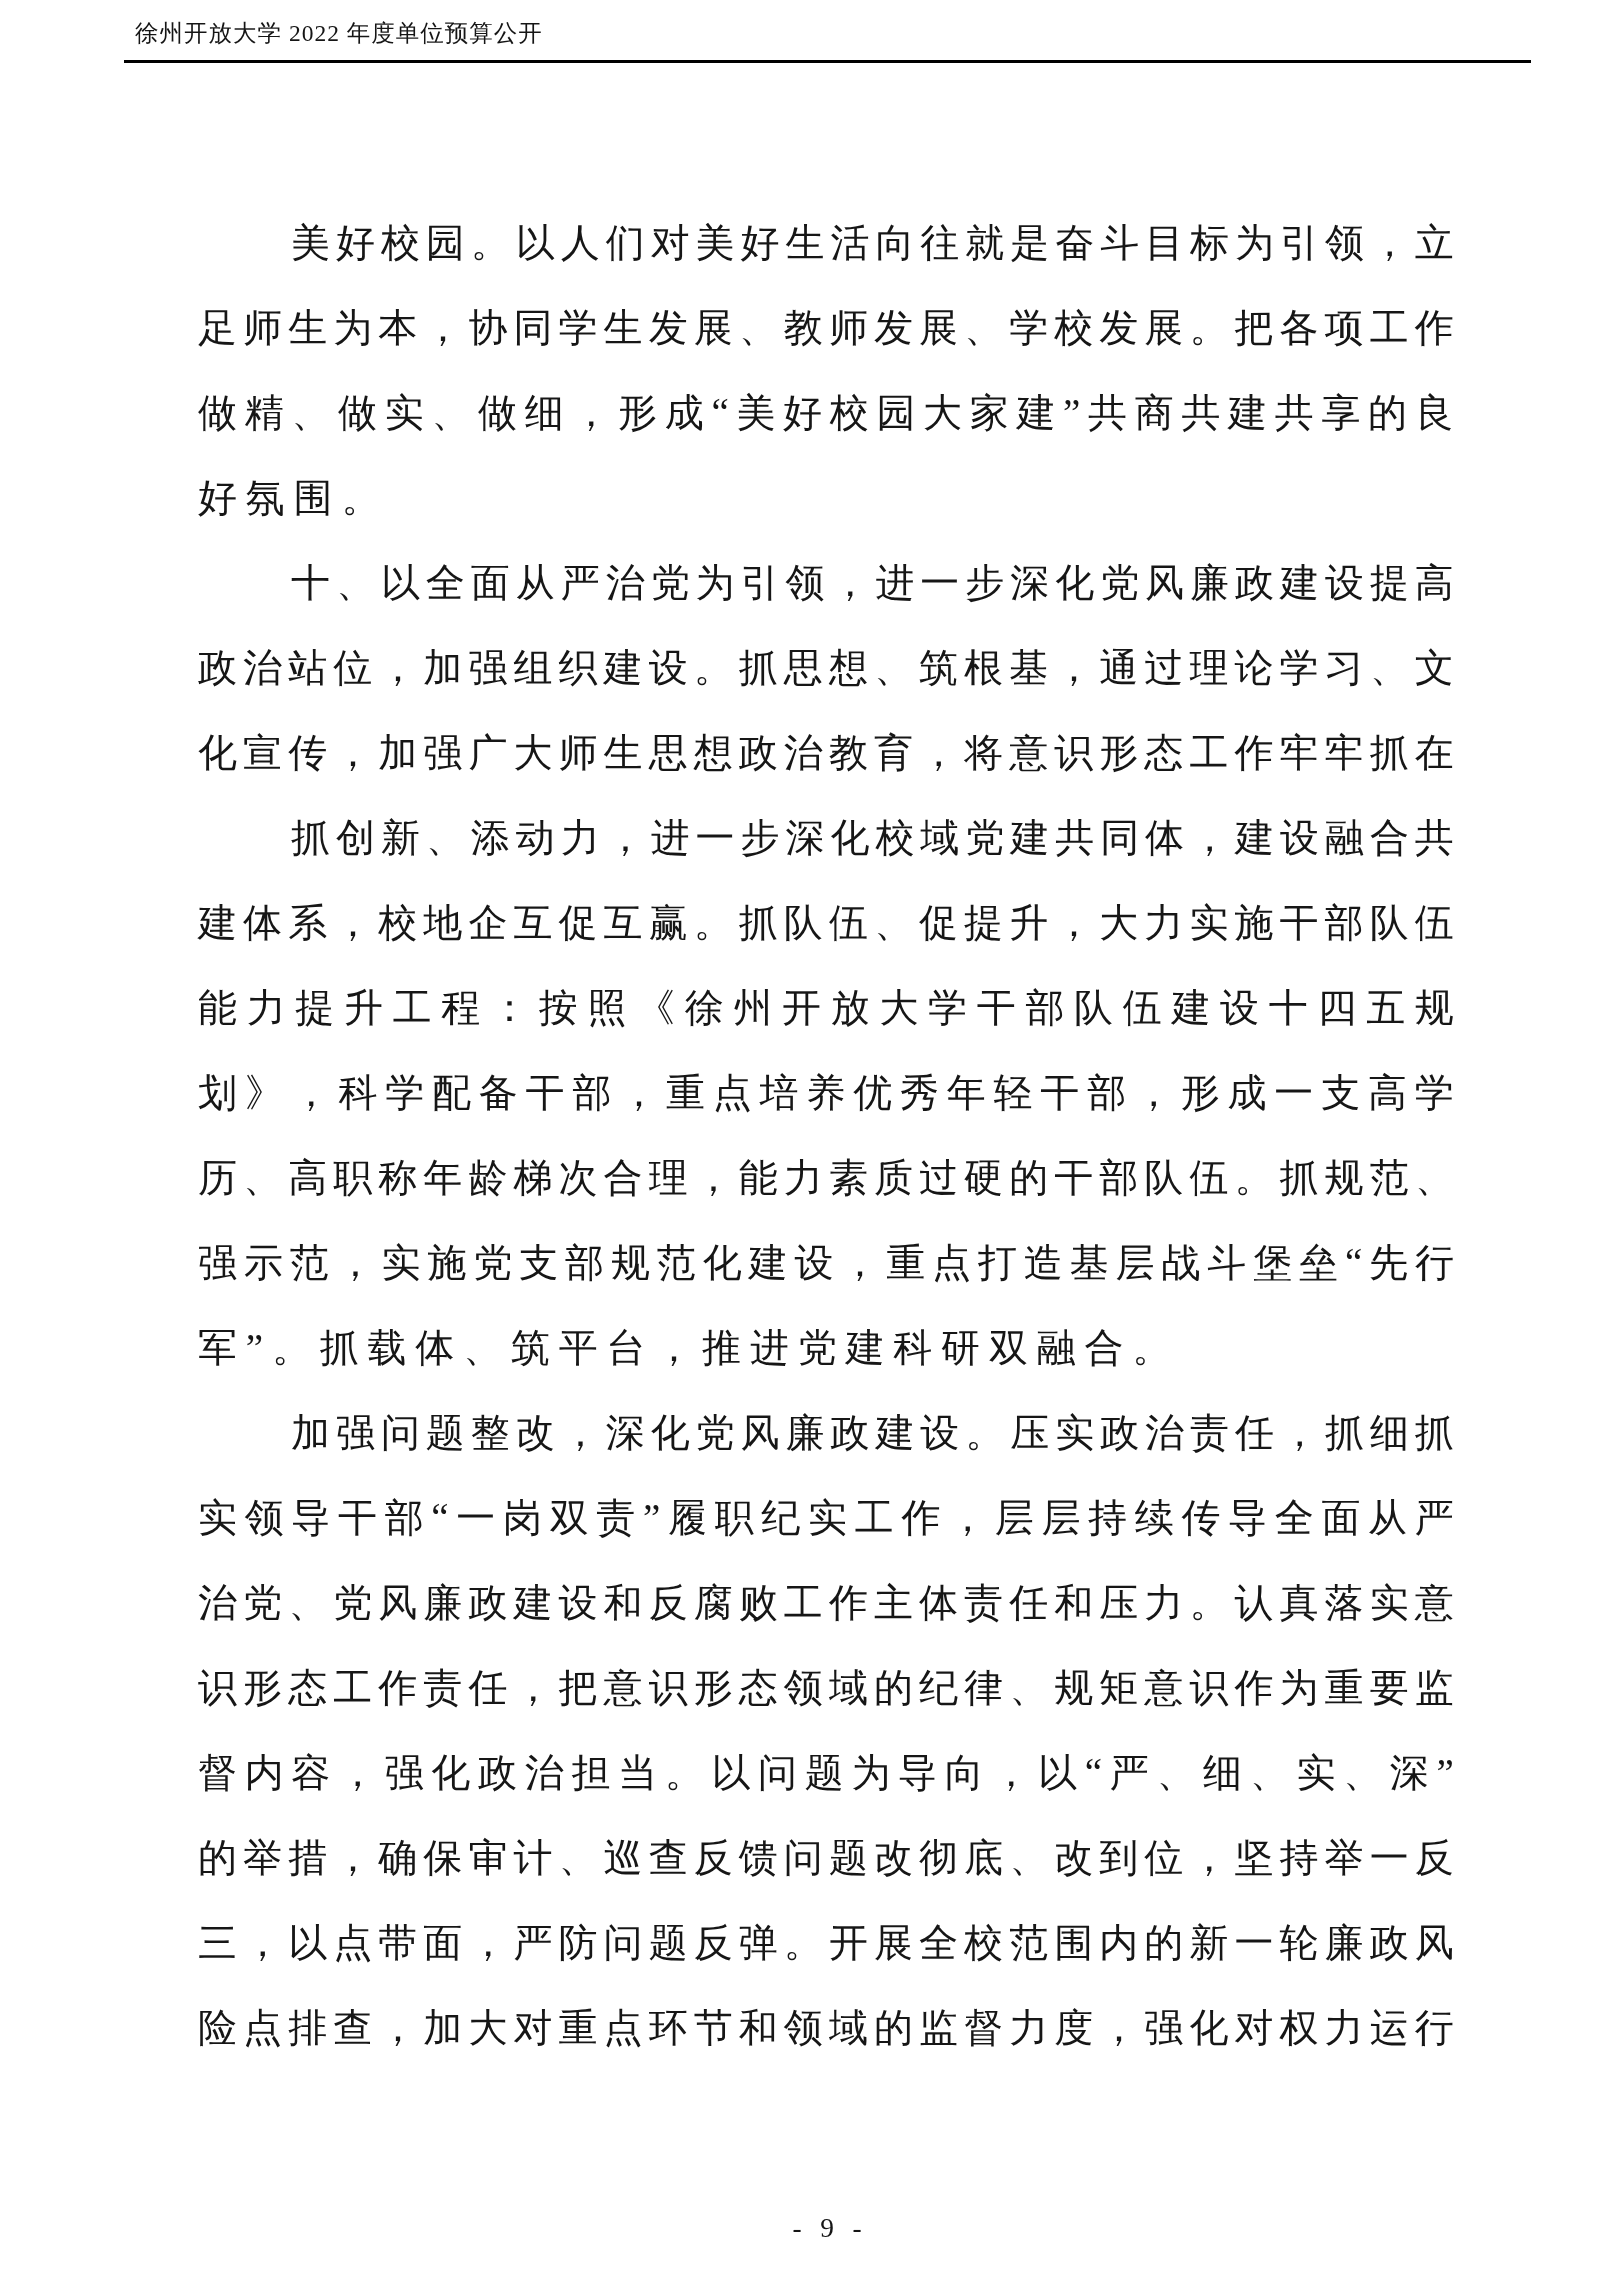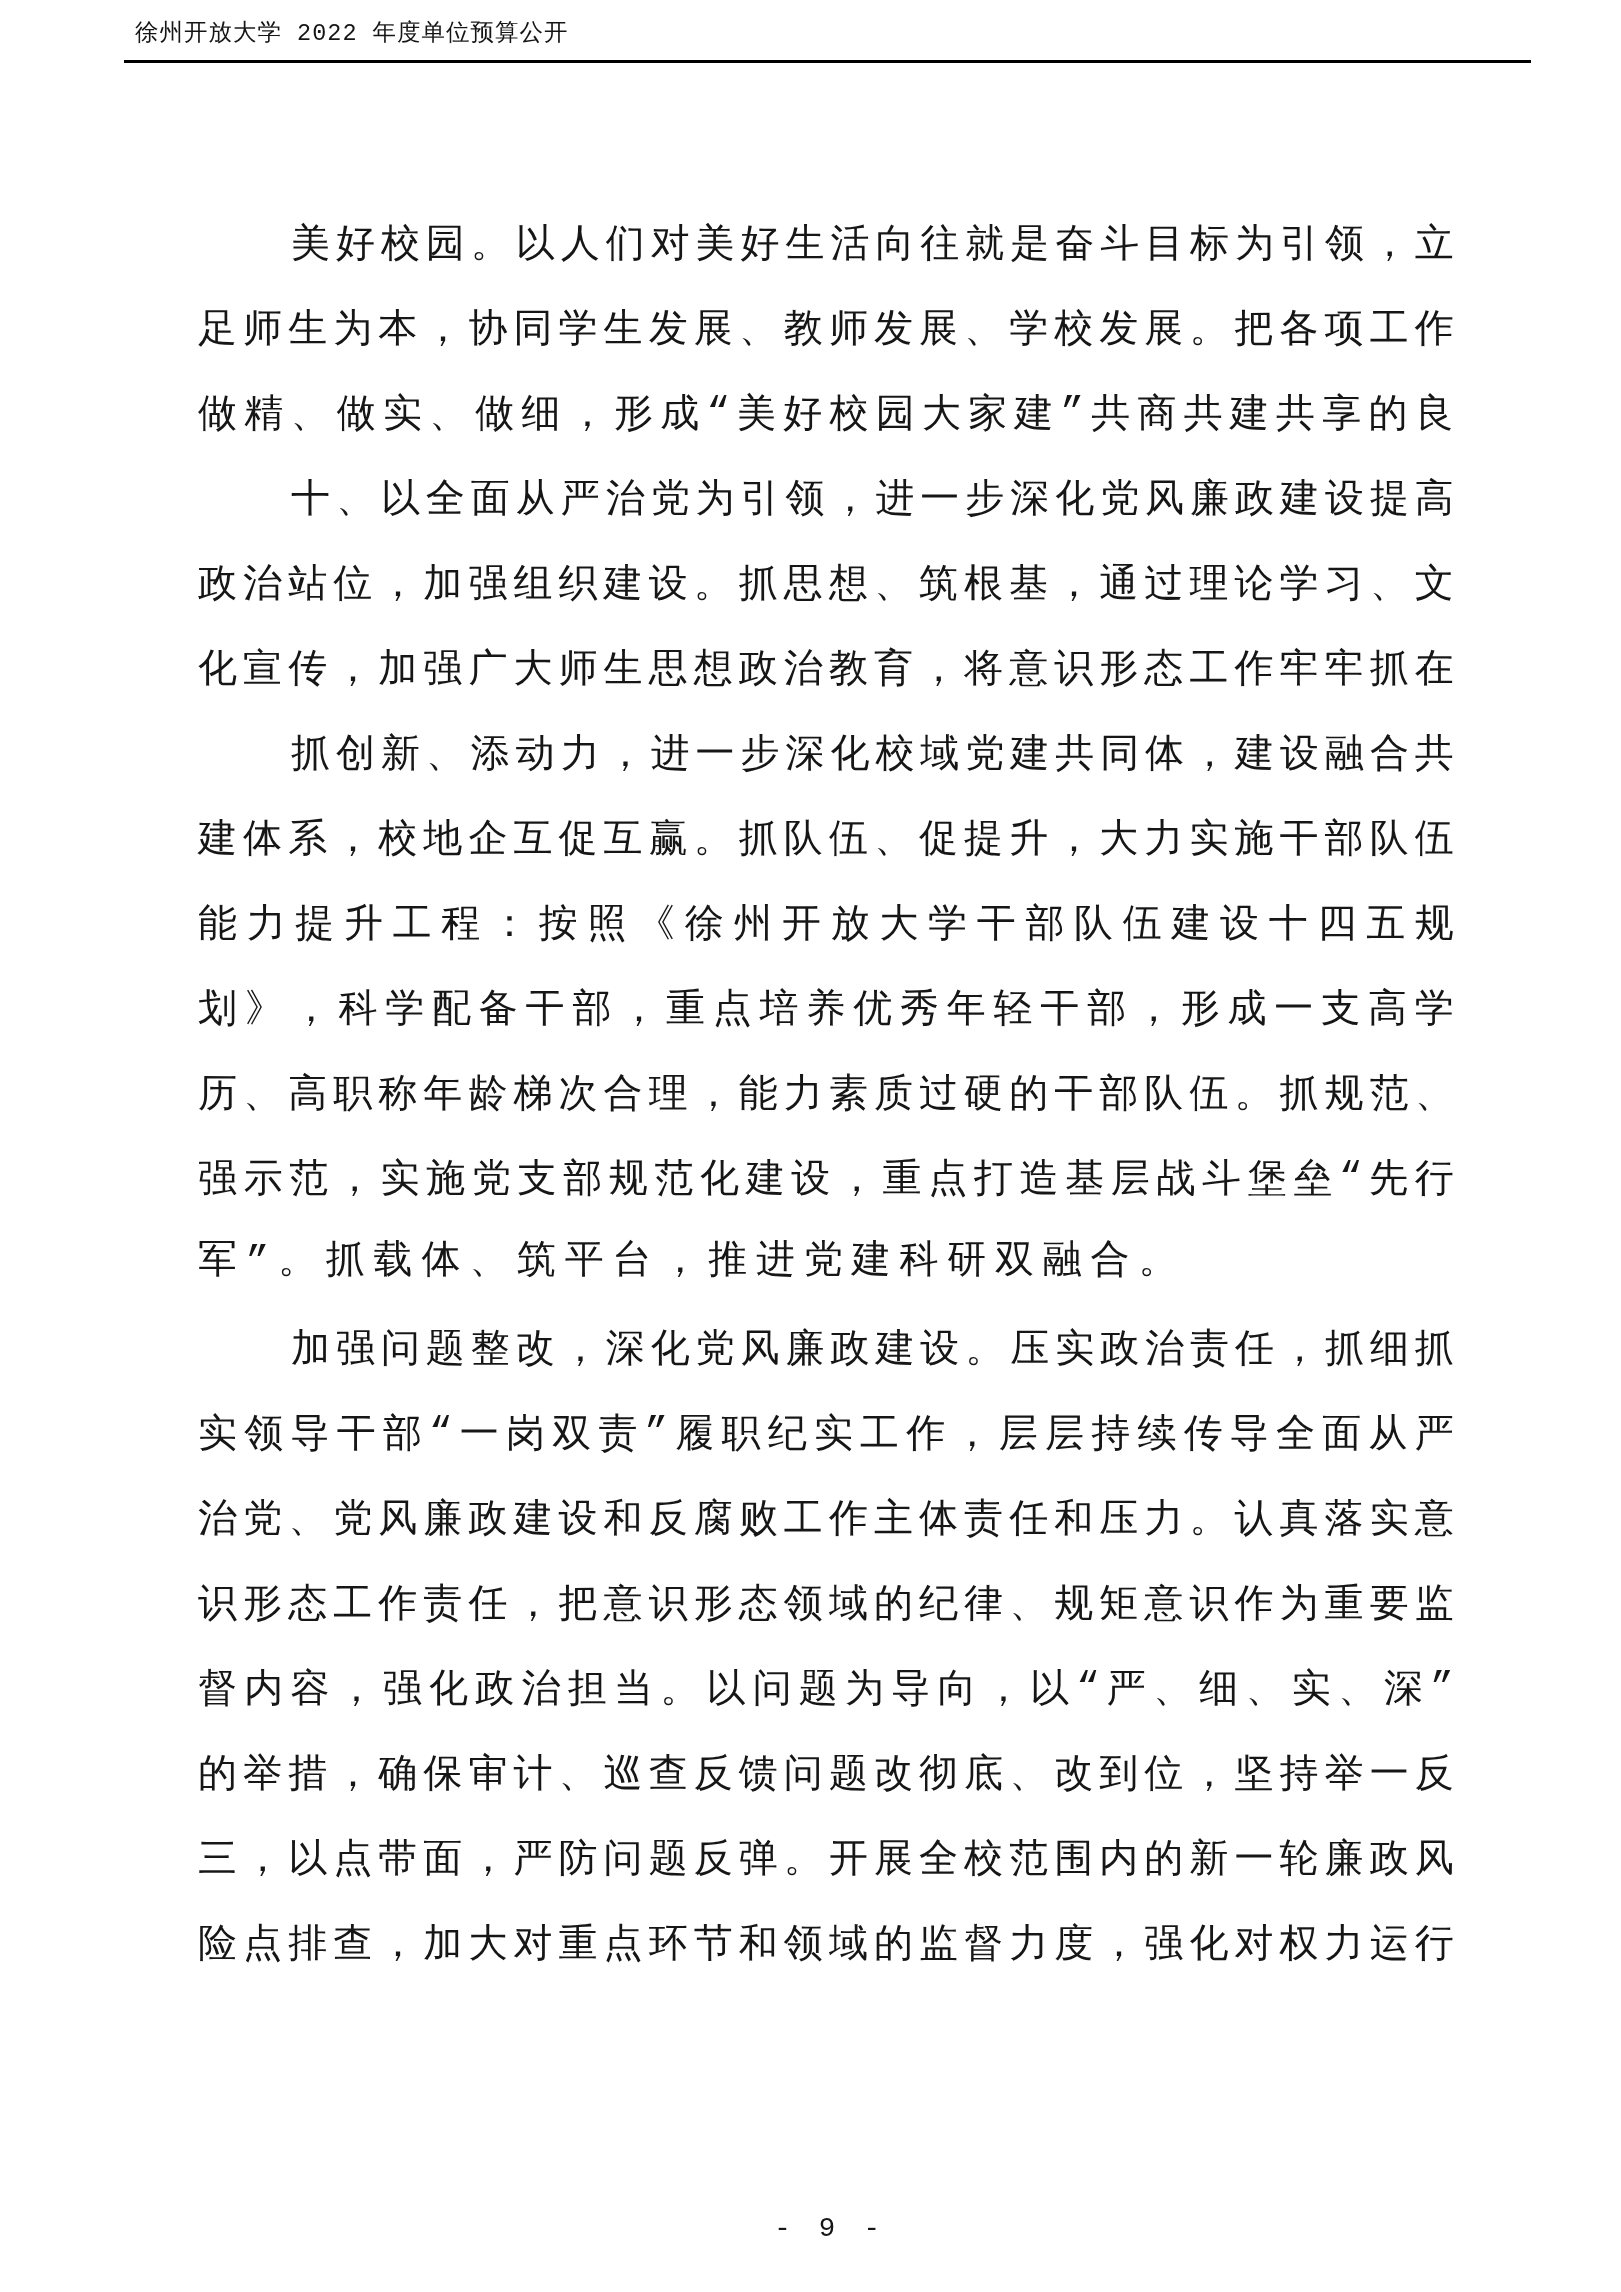--- a/index.html
+++ b/index.html
@@ -4,21 +4,21 @@
 <style>
   html, body { margin: 0; padding: 0; }
   body {
     width: 1621px; height: 2293px;
     background: #ffffff;
     position: relative;
     font-family: "Liberation Serif", "DejaVu Serif", serif;
     color: #111111;
     overflow: hidden;
   }
-  .page { position: absolute; inset: 0; font-family: Liberation Mono, monospace; }
+  .page { position: absolute; inset: 0; }
 
   
   .header-title {
     position: absolute;
     left: 135px; top: 20.6px;
     font-size: 23.5px; line-height: 25.5px;
     letter-spacing: 1px;
     color: #151515;
     white-space: nowrap;
   }
@@ -159,20 +159,21 @@
         <span>”</span>
         <span>共</span>
         <span>商</span>
         <span>共</span>
         <span>建</span>
         <span>共</span>
         <span>享</span>
         <span>的</span>
         <span>良</span>
       </div>
+    <div class="line s">好氛围。</div>
     <div class="line j indent">
         <span>十</span>
         <span>、</span>
         <span>以</span>
         <span>全</span>
         <span>面</span>
         <span>从</span>
         <span>严</span>
         <span>治</span>
         <span>党</span>

